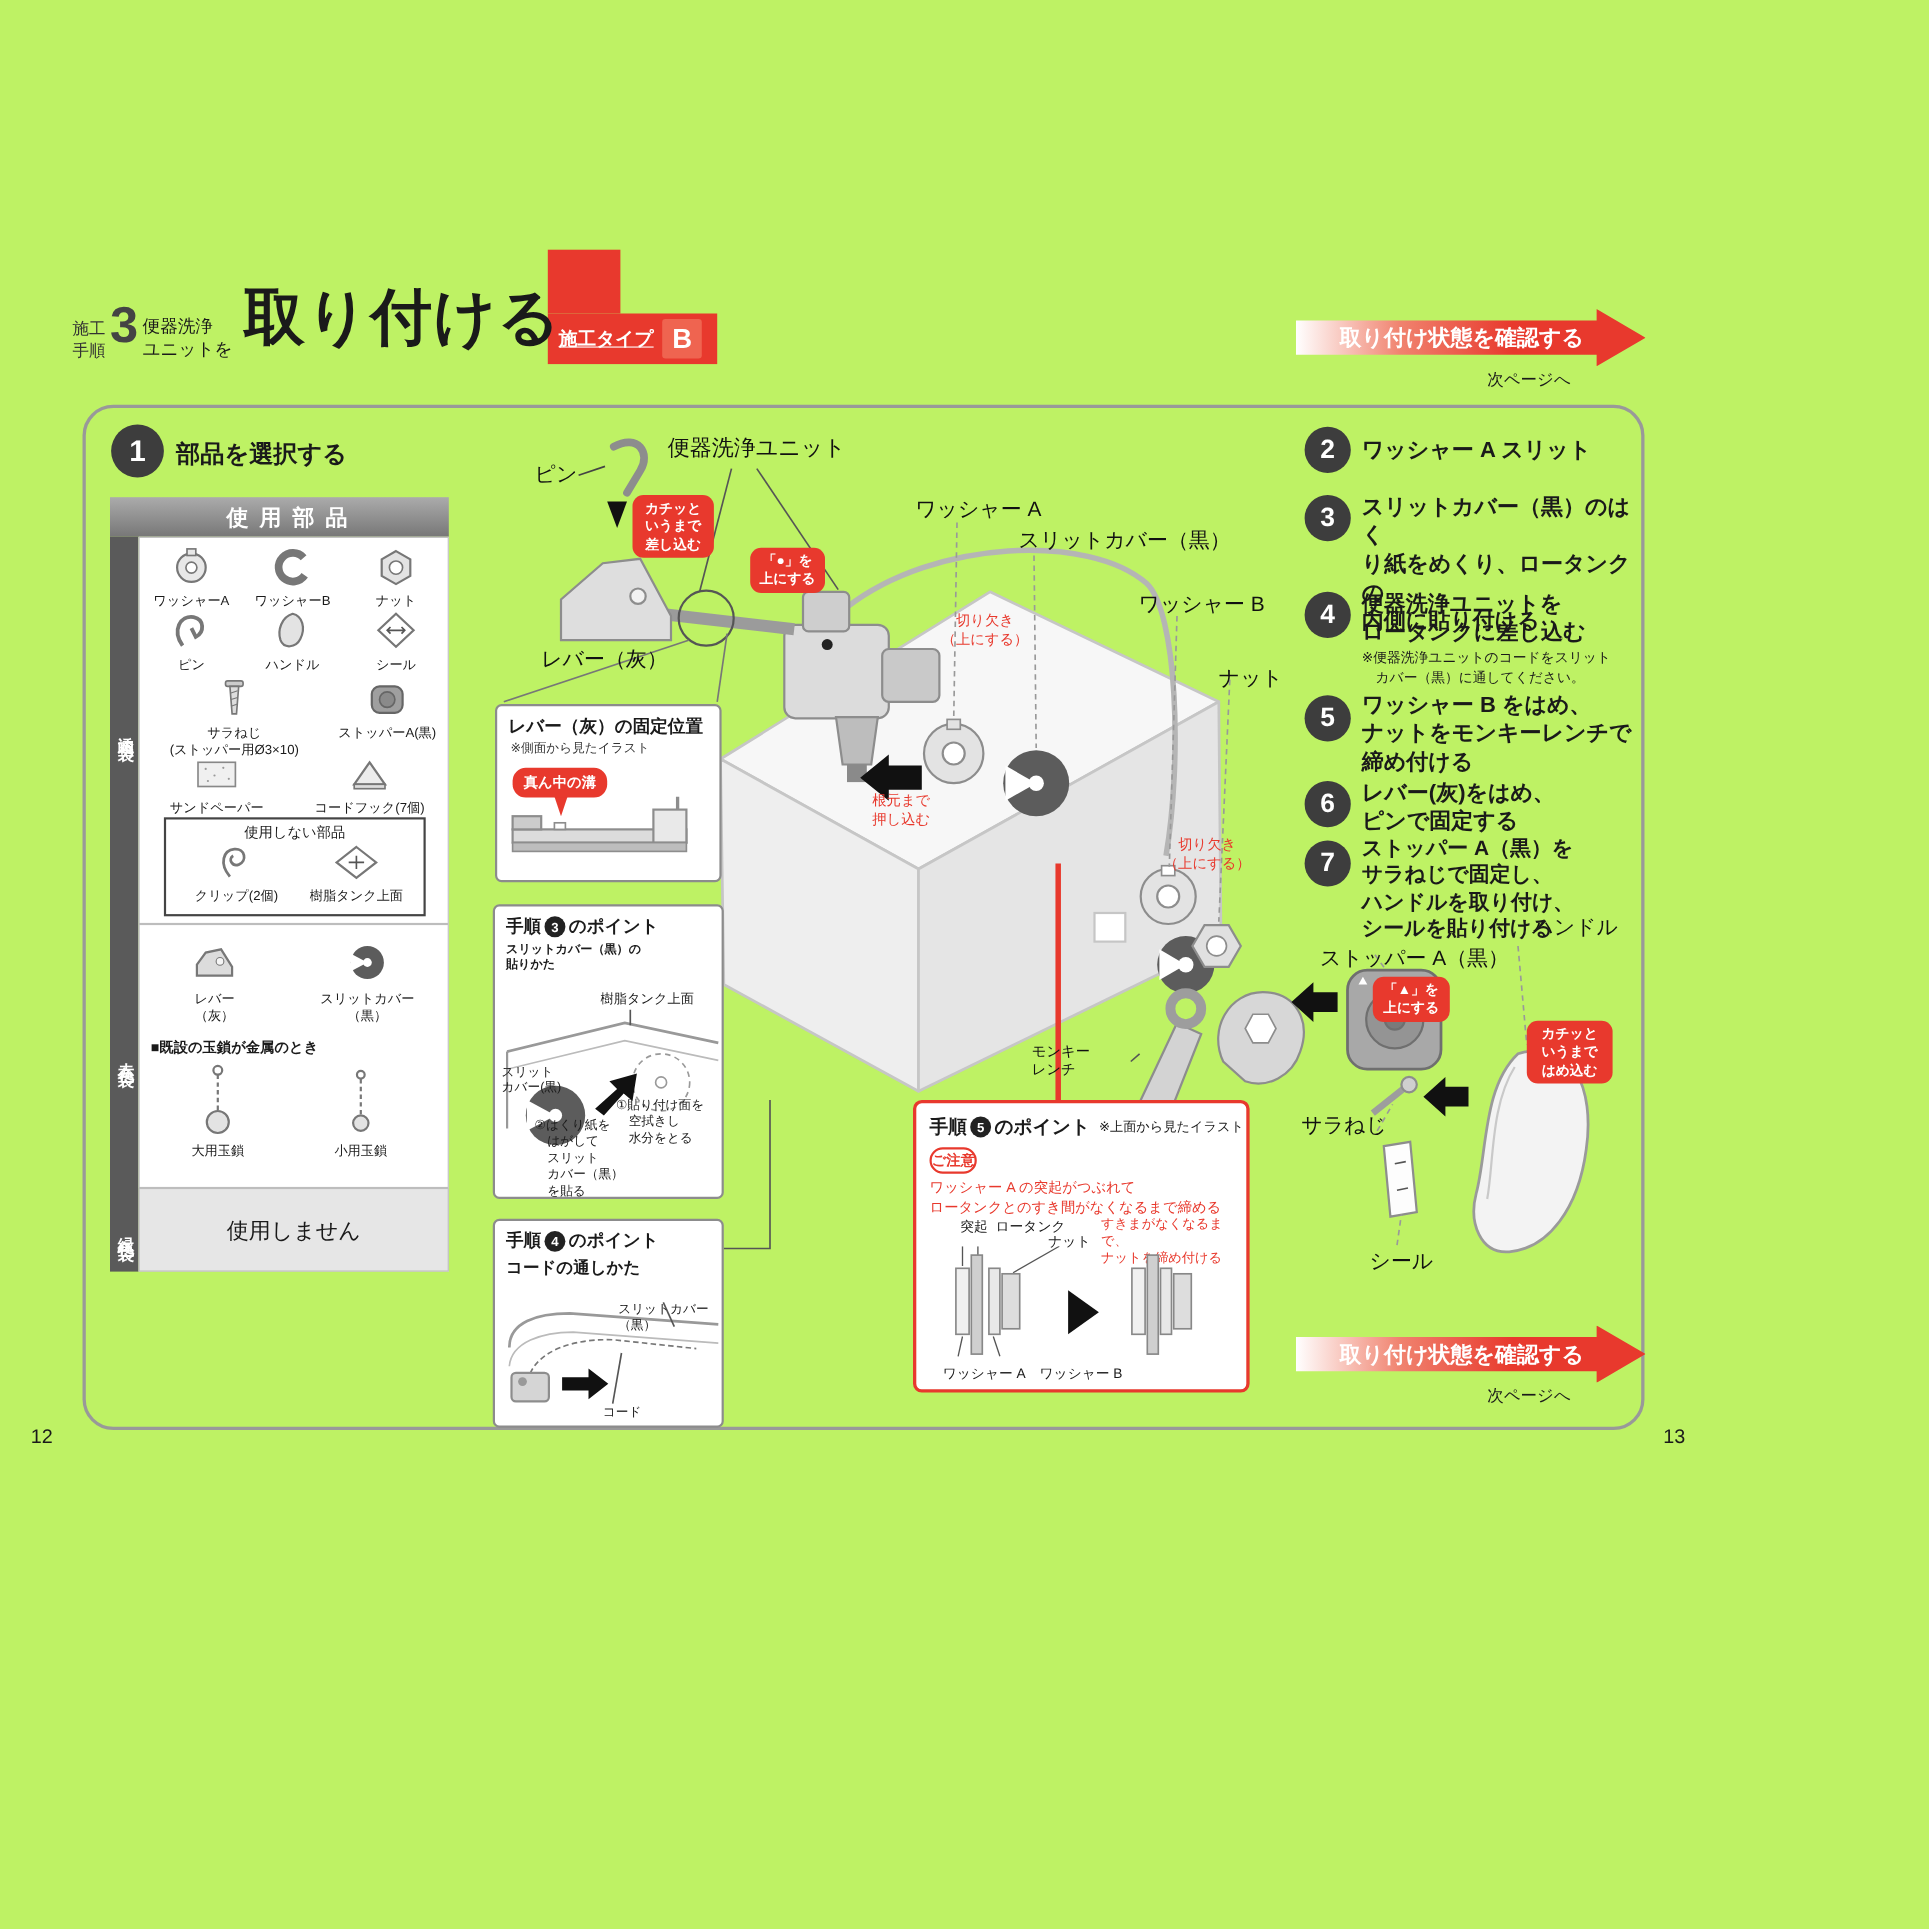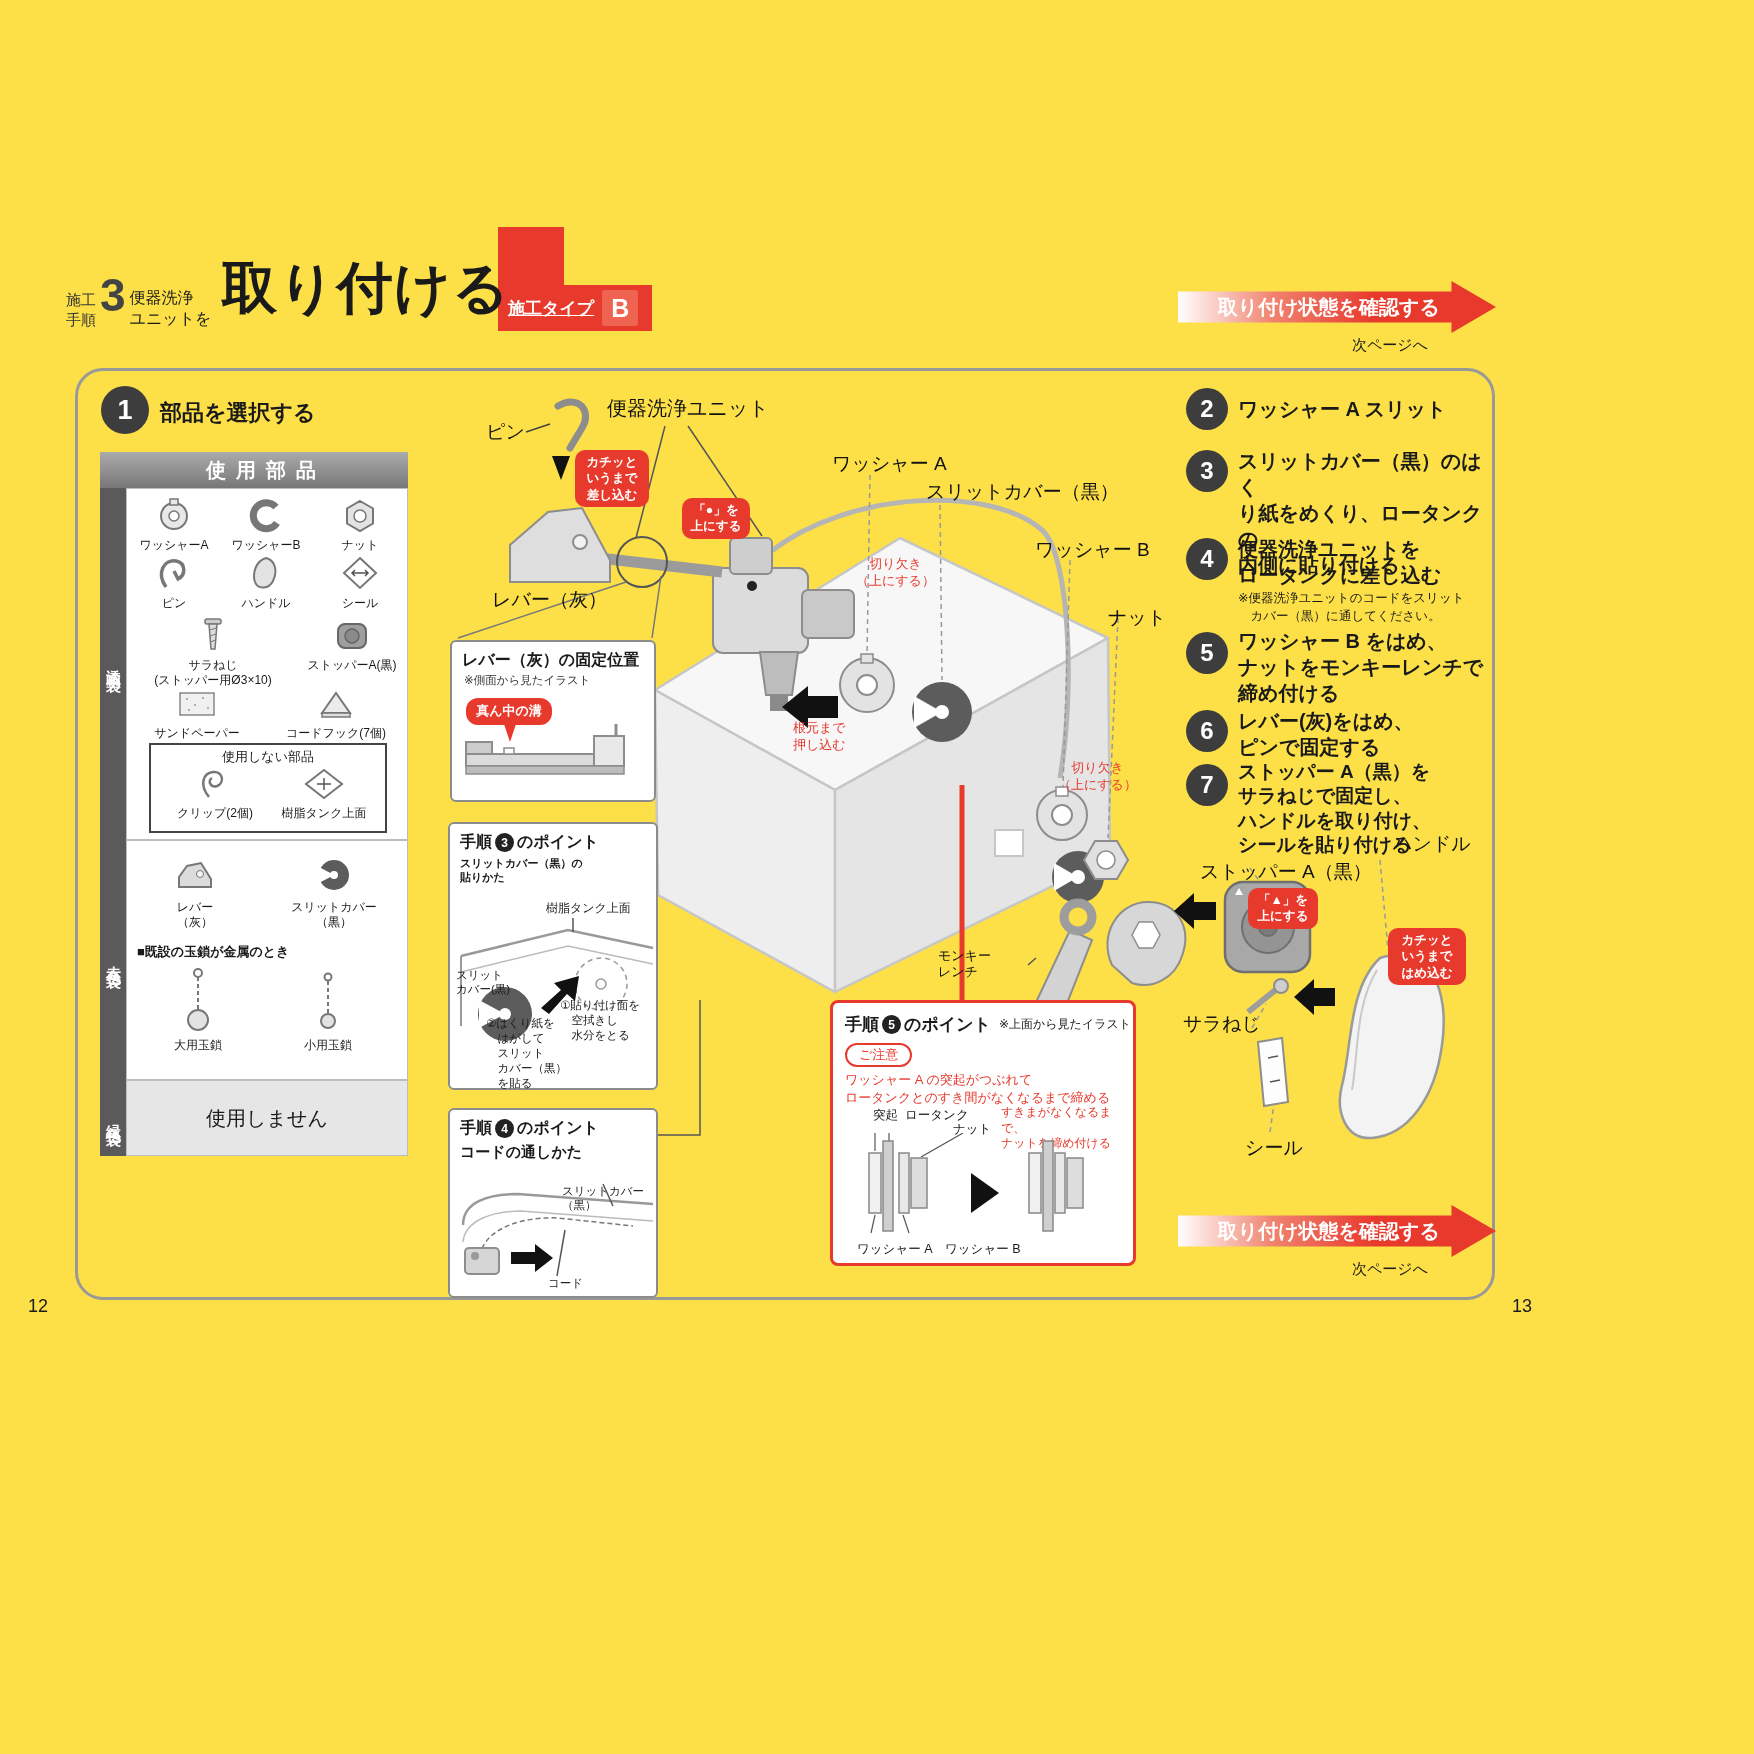--- a/index.html
+++ b/index.html
@@ -1,18 +1,18 @@
 <!DOCTYPE html>
 <html><head>
 <meta charset="utf-8">
 <style>
   *{margin:0;padding:0;box-sizing:border-box;}
   html,body{background:#fff;}
   body{font-family:"Liberation Sans","DejaVu Sans",sans-serif;color:#1a1a1a;}
-  #page{position:relative;width:1754px;height:1754px;background:#fde047;overflow:hidden;}
+  #page{position:relative;width:1754px;height:1754px;background:#bef264;overflow:hidden;}
   .abs{position:absolute;}
   .pre{white-space:pre-line;}
   .lbl{position:absolute;font-size:19px;color:#111;white-space:pre-line;z-index:5;line-height:1.25;}
   .bubble{position:absolute;background:#e8392d;color:#fff;font-size:12.5px;line-height:1.3;padding:4px 6px;border-radius:10px;text-align:center;white-space:pre-line;z-index:6;font-weight:bold;}
   .rednote{position:absolute;color:#e8392d;font-size:13px;line-height:1.3;white-space:pre-line;text-align:center;z-index:6;}
   .pbox{position:absolute;background:#fff;border:2px solid #8c8c8c;border-radius:6px;z-index:4;}
   .pbox-title{font-size:16px;font-weight:bold;display:flex;align-items:center;}
   .cnum{display:inline-flex;width:19px;height:19px;border-radius:50%;background:#222;color:#fff;font-size:12px;font-weight:bold;align-items:center;justify-content:center;margin:0 3px;}
   .step-circle{position:absolute;width:42px;height:42px;border-radius:50%;background:#3d3d3d;color:#fff;display:flex;align-items:center;justify-content:center;font-size:24px;font-weight:bold;z-index:5;}
   .step-text{position:absolute;font-size:20px;font-weight:bold;line-height:1.3;white-space:pre-line;z-index:5;width:262px;}
@@ -396,21 +396,21 @@
     <div style="position:absolute;left:98px;top:166px;font-size:11.5px;">コード</div>
   </div>
 
   <div class="pbox" style="left:830px;top:1000px;width:306px;height:266px;border:3px solid #e8392d;border-radius:8px;z-index:6;">
     <div class="pbox-title" style="margin:10px 0 0 12px;font-size:17px;">
       <span>手順</span>
         <span class="cnum">5</span>
         <span>のポイント</span>
       <span style="font-size:12px;font-weight:normal;margin-left:8px;">※上面から見たイラスト</span>
     </div>
-    <div style="position:absolute;left:12px;top:40px;border:2px solid #e8392d;color:#e8392d;font-size:13px;font-weight:normal;border-radius:12px;padding:1px 12px;">ご注意</div>
+    <div style="position:absolute;left:12px;top:40px;border:2px solid #e8392d;color:#e8392d;font-size:13px;font-weight:bold;border-radius:12px;padding:1px 0;">ご注意</div>
     <div class="pre" style="position:absolute;left:12px;top:68px;color:#e8392d;font-size:13px;line-height:1.35;width:286px;">ワッシャー A の突起がつぶれて
 ロータンクとのすき間がなくなるまで締める</div>
     <div style="position:absolute;left:40px;top:104px;font-size:12.5px;">突起</div>
     <div style="position:absolute;left:72px;top:104px;font-size:12.5px;">ロータンク</div>
     <div style="position:absolute;left:120px;top:118px;font-size:12.5px;">ナット</div>
     <div class="pre" style="position:absolute;left:168px;top:102px;color:#e8392d;font-size:12px;line-height:1.3;">すきまがなくなるまで、
 ナットを締め付ける</div>
     <svg width="290" height="104" viewBox="0 0 290 104" style="position:absolute;left:8px;top:130px;">
       <line x1="34" y1="0" x2="34" y2="18" stroke="#555" stroke-width="1.2"></line>
       <line x1="48" y1="0" x2="48" y2="8" stroke="#555" stroke-width="1.2"></line>

